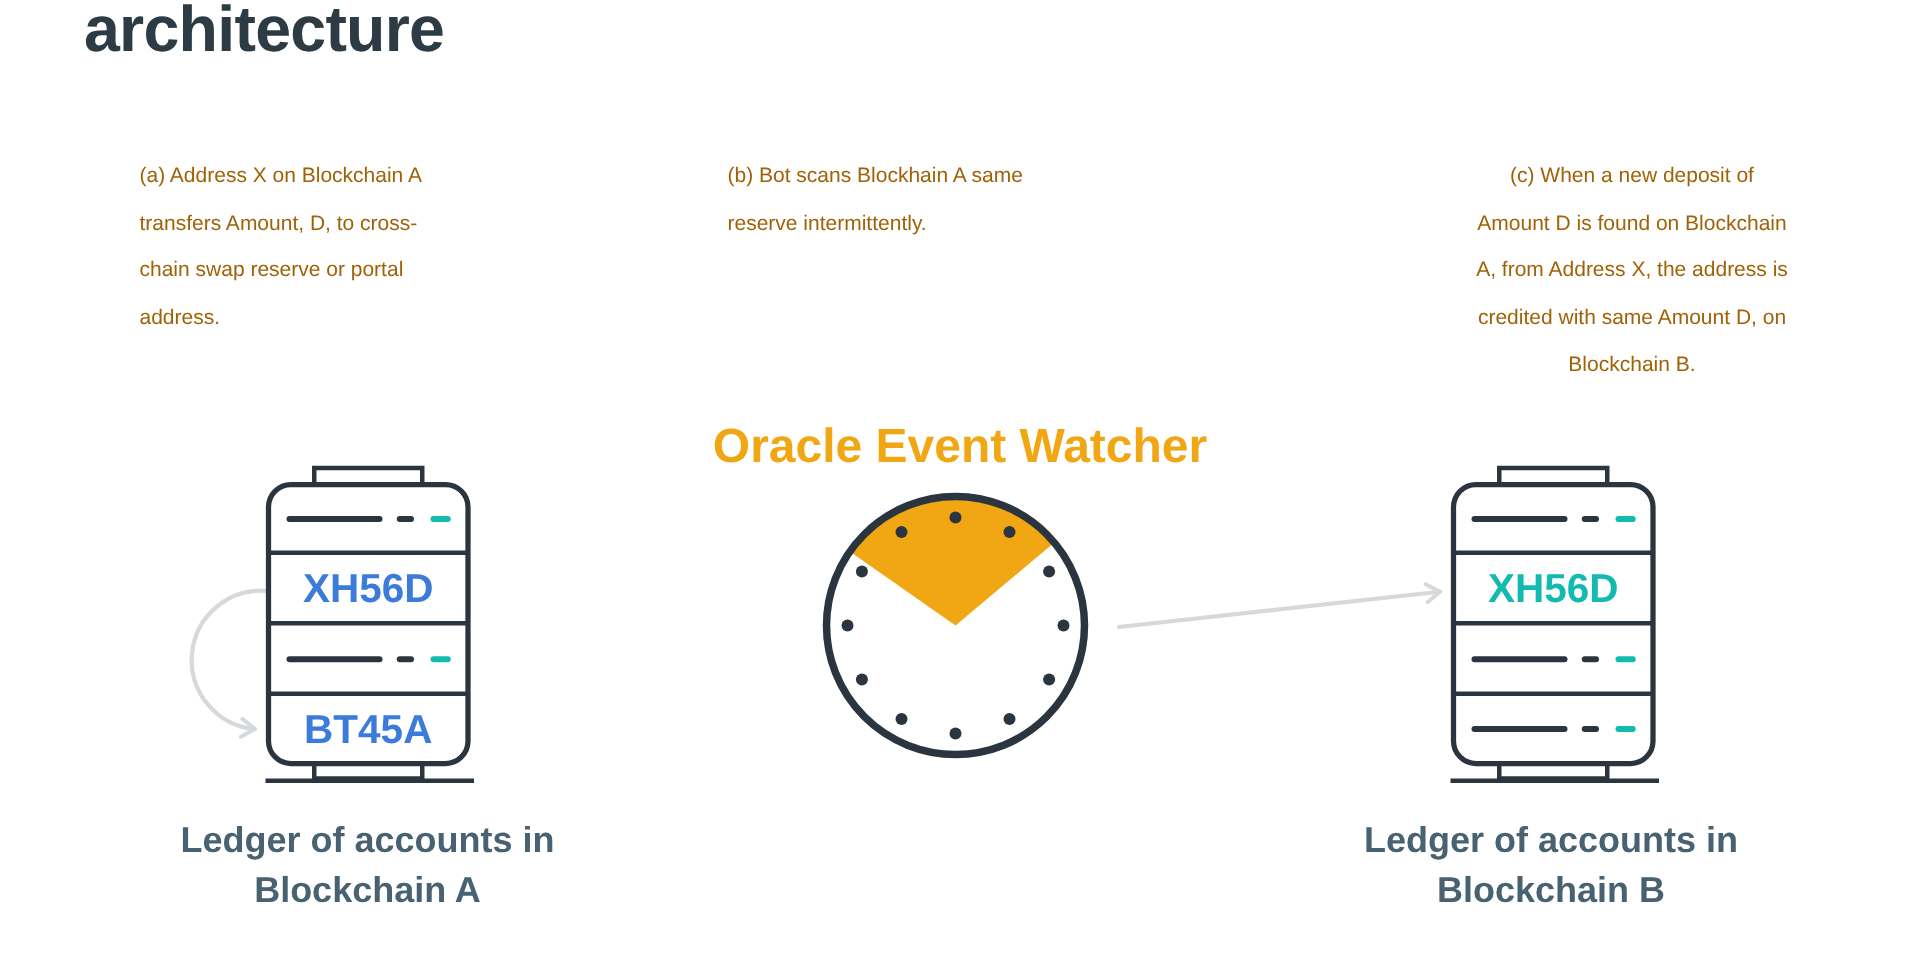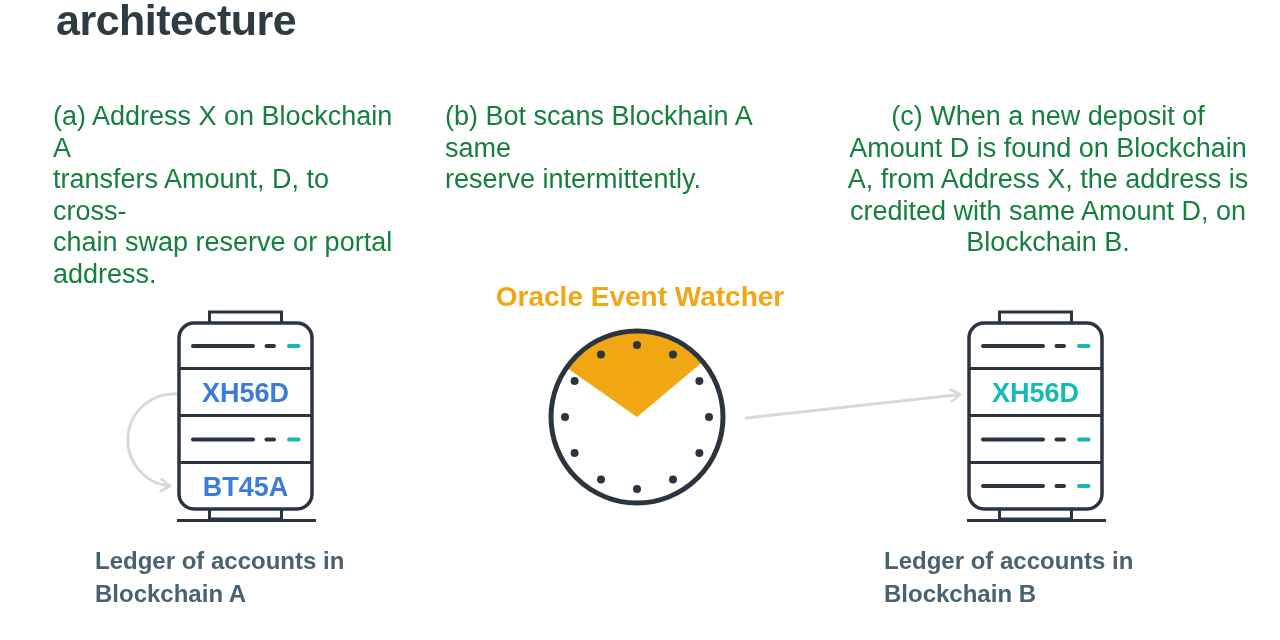--- a/index.html
+++ b/index.html
@@ -12,37 +12,38 @@
   }
   .abs { position: absolute; }
   .page-title {
     left: 56px; top: -4px;
     font-size: 43px; font-weight: bold;
     color: #2D3B44; letter-spacing: -0.5px;
     line-height: 1.15;
   }
   .step-text {
     top: 101px;
-    font-size: 27px; line-height: 31.5px;
-    color: #15803d;
+    font-size: 14px; line-height: 31.5px;
+    color: #a16207;
     white-space: pre-line;
+    margin-left: 40px;
   }
   .step-a { left: 53px;  width: 340px; }
   .step-b { left: 445px; width: 340px; }
   .step-c { left: 838px; width: 420px; text-align: center; }
   .oracle-label {
     left: 640px; top: 283px;
     transform: translateX(-50%);
-    font-size: 28px; font-weight: bold;
+    font-size: 32px; font-weight: bold;
     color: #F1A713; white-space: nowrap;
     line-height: 28px;
   }
   .ledger-caption {
     top: 544px; width: 300px;
-    text-align: left;
+    text-align: center;
     font-size: 24px; font-weight: bold;
     line-height: 33px;
     color: #486271;
     white-space: pre-line;
   }
   .caption-a { left: 95px; }
   .caption-b { left: 884px; }
   svg text {
     font-family: "Liberation Sans", sans-serif;
     font-weight: bold;

